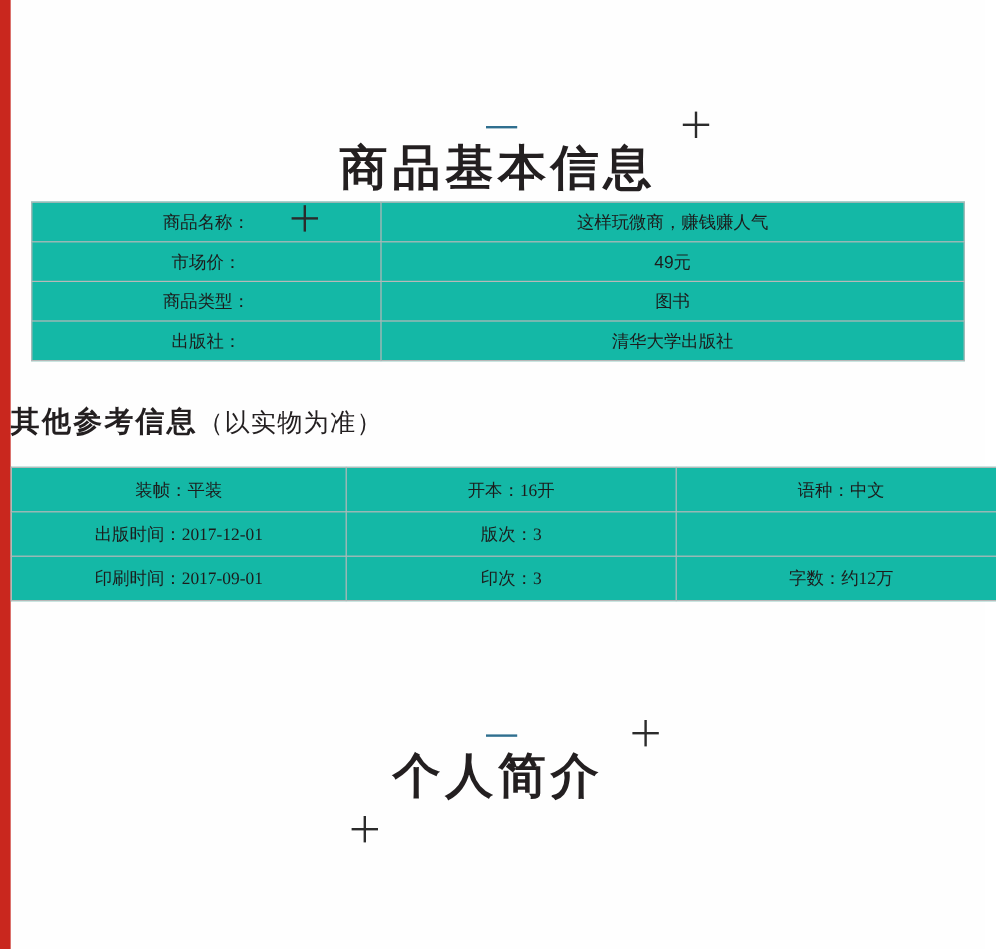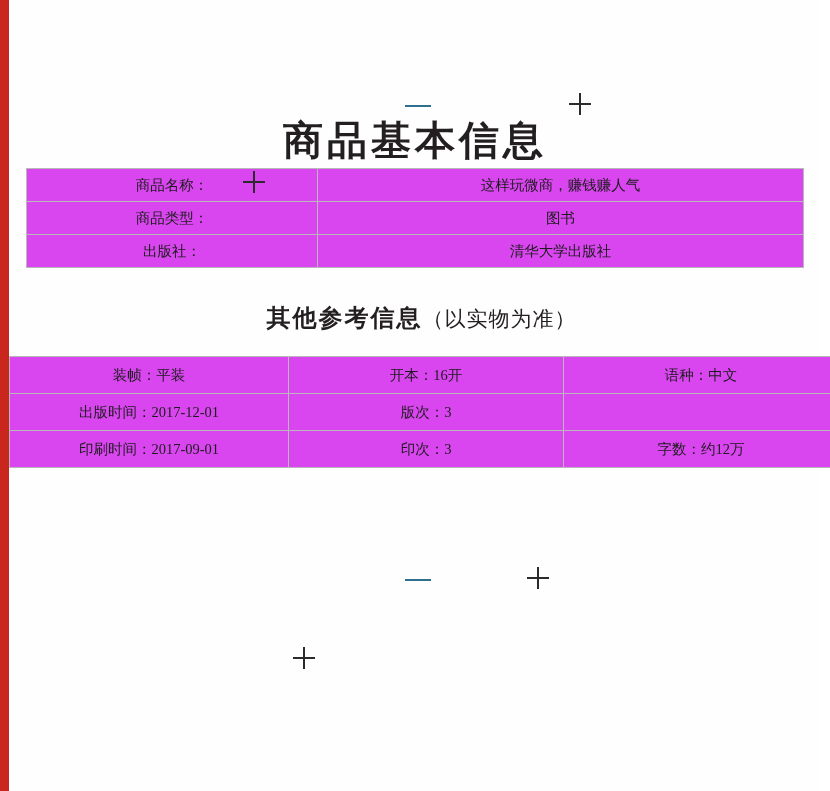--- a/index.html
+++ b/index.html
@@ -74,44 +74,42 @@
     top: 0;
     width: 1.5px;
     height: 22px;
   }
 
   
   .tbl {
     border-collapse: collapse;
     table-layout: fixed;
     margin: 0 auto;
-    background: #d946ef;
+    background: #14b8a6;
   }
   .tbl td {
     border: 1px solid #b8b8b8;
     font-size: 14.5px;
     color: #1c1c1c;
     text-align: center;
     font-family: "Liberation Sans", "DejaVu Sans", sans-serif;
   }
 
   #basic-table {
     width: 778px;
   }
   #basic-table td {
     height: 32px;
     padding: 0 6px;
   }
   #basic-table .col-label { width: 278px; }
 
   .sub-head {
-    text-align: center;
     margin-top: 34px;
     margin-bottom: 22px;
-    margin-left: 13px;
   }
   .sub-head .b {
     font-family: "DejaVu Serif", "Liberation Serif", serif;
     font-weight: bold;
     font-size: 24px;
     color: #231f20;
     letter-spacing: 2px;
   }
   .sub-head .n {
     font-family: "DejaVu Serif", "Liberation Serif", serif;
@@ -156,20 +154,24 @@
         <div class="section-title title-main" style="padding-top:68px;">商品基本信息</div>
       </div>
 
       <table class="tbl" id="basic-table">
         <tbody>
           <tr>
             <td class="col-label">商品名称：</td>
             <td>这样玩微商，赚钱赚人气</td>
           </tr>
           <tr>
+            <td class="col-label">市场价：</td>
+            <td>49元</td>
+          </tr>
+          <tr>
             <td class="col-label">商品类型：</td>
             <td>图书</td>
           </tr>
           <tr>
             <td class="col-label">出版社：</td>
             <td>清华大学出版社</td>
           </tr>
         </tbody>
       </table>
 
@@ -198,17 +200,18 @@
       </table>
     </div>
 
     <div class="gap"></div>
 
     <div class="block-2">
       <div class="section-head" style="height:110px;">
         <div class="deco deco-dash" style="left:396px; top:17px;"></div>
         <div class="deco deco-plus" style="left:518px; top:5px;"></div>
         <div class="deco deco-plus" style="left:284px; top:85px;"></div>
+        <div class="section-title title-main" style="padding-top:28px;">个人简介</div>
       </div>
     </div>
 
   </div>
 </div>
 
 </body></html>

